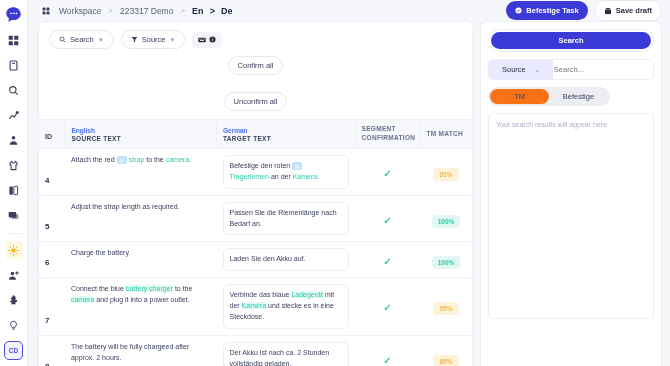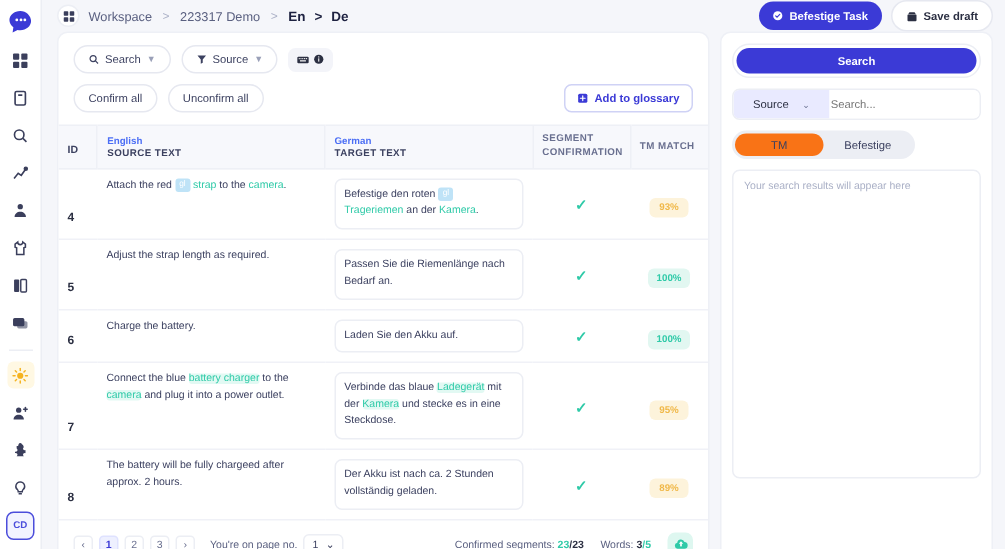--- a/index.html
+++ b/index.html
@@ -83,21 +83,21 @@
     display: flex; align-items: center; gap: 3px; cursor: pointer;
   }
   .status-wrap { margin-left: auto; display: flex; align-items: center; gap: 5px; }
   .status-lbl { font-size: 7.5px; color: #6a7090; }
   .status-badge {
     background: #e9eaff; color: #3b3ad6; font-size: 7px; font-weight: bold;
     border-radius: 9px; padding: 3px 7px; display: flex; align-items: center; gap: 3px;
   }
   .dot { width: 4px; height: 4px; border-radius: 50%; background: #3b3ad6; }
 
-  .tools2 { padding: 7px 10px 8px; display: flex; align-items: center; gap: 7px; }
+  .tools2 { padding: 7px 10px 8px; display: flex; align-items: center; gap: 17px; flex-direction: column; }
   .btn-glossary {
     margin-left: auto; border: 1px solid #cfd2f5; background: #fff; color: #3b3ad6;
     font-size: 7.5px; font-weight: bold; border-radius: 5px; padding: 4px 8px;
     display: flex; align-items: center; gap: 4px; cursor: pointer;
   }
 
   table { width: 100%; border-collapse: collapse; table-layout: fixed; }
   thead th {
     background: #f7f8fc; border-top: 1px solid #eef0f6; border-bottom: 1px solid #eef0f6;
     padding: 5px 6px; text-align: left; vertical-align: middle; font-weight: normal;
@@ -380,32 +380,20 @@
             </span>
           </div>
         </div>
 
         <div class="tools2">
           <div class="pill">
             <span>Confirm all</span>
           </div>
           <div class="pill">
             <span>Unconfirm all</span>
-          </div>
-          <div class="btn-glossary">
-            <span>
-              <svg width="7" height="7" viewBox="0 0 16 16">
-                  <rect x="1" y="1" width="14" height="14" rx="2.5" fill="#3b3ad6"></rect>
-                  <g stroke="#fff" stroke-width="1.8" stroke-linecap="round">
-                    <line x1="8" y1="4.4" x2="8" y2="11.6"></line>
-                    <line x1="4.4" y1="8" x2="11.6" y2="8"></line>
-                  </g>
-                </svg>
-            </span>
-            <span>Add to glossary</span>
           </div>
         </div>
 
         <table>
           <thead>
             <tr>
               <th class="col-id">
                 <span class="th-id">ID</span>
               </th>
               <th class="col-src div-l">

